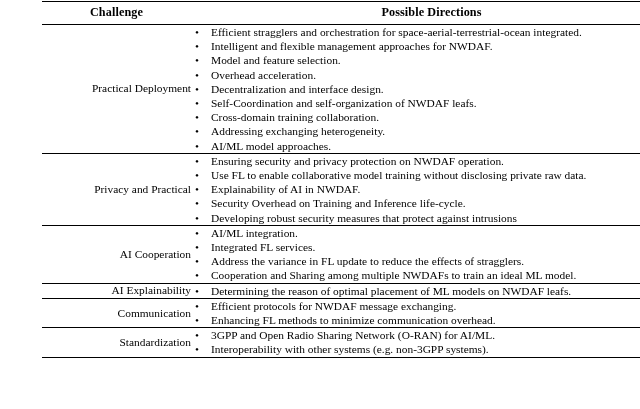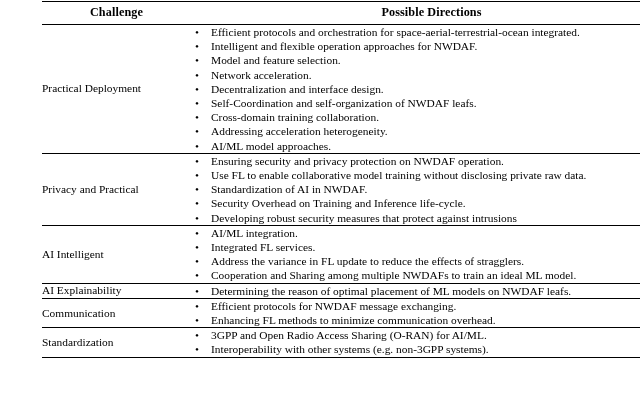--- a/index.html
+++ b/index.html
@@ -57,21 +57,21 @@
     padding: 0;
   }
 
   tbody tr.data-row:last-child > td {
     border-bottom: 1.6px solid #000;
   }
 
   td.cell-challenge {
     font-size: 11.4px;
     padding: 2px 4px 2px 9px;
-    text-align: left;
+    text-align: right;
     line-height: 1.15;
   }
 
   td.cell-directions {
     padding: 2px 2px 2px 0;
   }
 
   ul.directions-list {
     list-style: none;
     margin: 0;
@@ -115,46 +115,46 @@
       <tr class="header-row">
         <th class="th-challenge">Challenge</th>
         <th class="th-directions">Possible Directions</th>
       </tr>
     </thead>
     <tbody id="table-body">
         <tr class="data-row">
           <td class="cell-challenge">Practical Deployment</td>
           <td class="cell-directions">
             <ul class="directions-list">
-              <li><span class="bullet-dot">•</span><span class="item-text">Efficient protocols and orchestration for space-aerial-terrestrial-ocean integrated.</span></li>
-              <li><span class="bullet-dot">•</span><span class="item-text">Intelligent and flexible operation approaches for NWDAF.</span></li>
+              <li><span class="bullet-dot">•</span><span class="item-text">Efficient stragglers and orchestration for space-aerial-terrestrial-ocean integrated.</span></li>
+              <li><span class="bullet-dot">•</span><span class="item-text">Intelligent and flexible management approaches for NWDAF.</span></li>
               <li><span class="bullet-dot">•</span><span class="item-text">Model and feature selection.</span></li>
-              <li><span class="bullet-dot">•</span><span class="item-text">Network acceleration.</span></li>
+              <li><span class="bullet-dot">•</span><span class="item-text">Overhead acceleration.</span></li>
               <li><span class="bullet-dot">•</span><span class="item-text">Decentralization and interface design.</span></li>
               <li><span class="bullet-dot">•</span><span class="item-text">Self-Coordination and self-organization of NWDAF leafs.</span></li>
               <li><span class="bullet-dot">•</span><span class="item-text">Cross-domain training collaboration.</span></li>
-              <li><span class="bullet-dot">•</span><span class="item-text">Addressing acceleration heterogeneity.</span></li>
+              <li><span class="bullet-dot">•</span><span class="item-text">Addressing exchanging heterogeneity.</span></li>
               <li><span class="bullet-dot">•</span><span class="item-text">AI/ML model approaches.</span></li>
             </ul>
           </td>
         </tr>
         <tr class="data-row">
           <td class="cell-challenge">Privacy and Practical</td>
           <td class="cell-directions">
             <ul class="directions-list">
               <li><span class="bullet-dot">•</span><span class="item-text">Ensuring security and privacy protection on NWDAF operation.</span></li>
               <li><span class="bullet-dot">•</span><span class="item-text">Use FL to enable collaborative model training without disclosing private raw data.</span></li>
-              <li><span class="bullet-dot">•</span><span class="item-text">Standardization of AI in NWDAF.</span></li>
+              <li><span class="bullet-dot">•</span><span class="item-text">Explainability of AI in NWDAF.</span></li>
               <li><span class="bullet-dot">•</span><span class="item-text">Security Overhead on Training and Inference life-cycle.</span></li>
               <li><span class="bullet-dot">•</span><span class="item-text">Developing robust security measures that protect against intrusions</span></li>
             </ul>
           </td>
         </tr>
         <tr class="data-row">
-          <td class="cell-challenge">AI Intelligent</td>
+          <td class="cell-challenge">AI Cooperation</td>
           <td class="cell-directions">
             <ul class="directions-list">
               <li><span class="bullet-dot">•</span><span class="item-text">AI/ML integration.</span></li>
               <li><span class="bullet-dot">•</span><span class="item-text">Integrated FL services.</span></li>
               <li><span class="bullet-dot">•</span><span class="item-text">Address the variance in FL update to reduce the effects of stragglers.</span></li>
               <li><span class="bullet-dot">•</span><span class="item-text">Cooperation and Sharing  among multiple NWDAFs to train an ideal ML model.</span></li>
             </ul>
           </td>
         </tr>
         <tr class="data-row">
@@ -171,20 +171,20 @@
             <ul class="directions-list">
               <li><span class="bullet-dot">•</span><span class="item-text">Efficient protocols for NWDAF message exchanging.</span></li>
               <li><span class="bullet-dot">•</span><span class="item-text">Enhancing FL methods to minimize communication overhead.</span></li>
             </ul>
           </td>
         </tr>
         <tr class="data-row">
           <td class="cell-challenge">Standardization</td>
           <td class="cell-directions">
             <ul class="directions-list">
-              <li><span class="bullet-dot">•</span><span class="item-text">3GPP and Open Radio Access Sharing (O-RAN) for AI/ML.</span></li>
+              <li><span class="bullet-dot">•</span><span class="item-text">3GPP and Open Radio Sharing Network (O-RAN) for AI/ML.</span></li>
               <li><span class="bullet-dot">•</span><span class="item-text">Interoperability with other systems (e.g. <span class="italic-frag">non</span>-3GPP systems).</span></li>
             </ul>
           </td>
         </tr>
       </tbody>
   </table>
 </div>
 
 </body></html>

